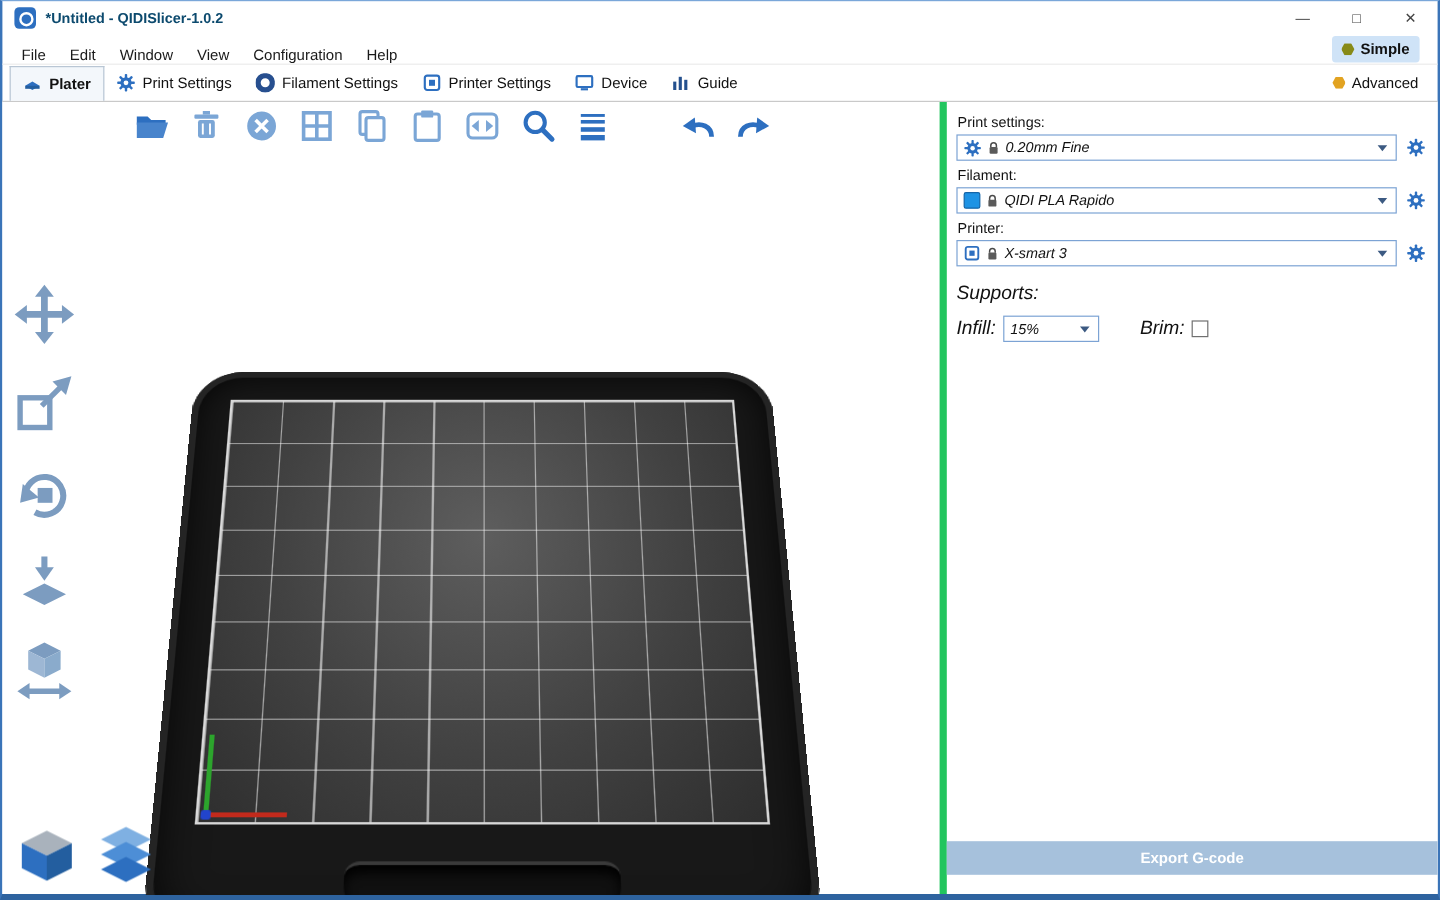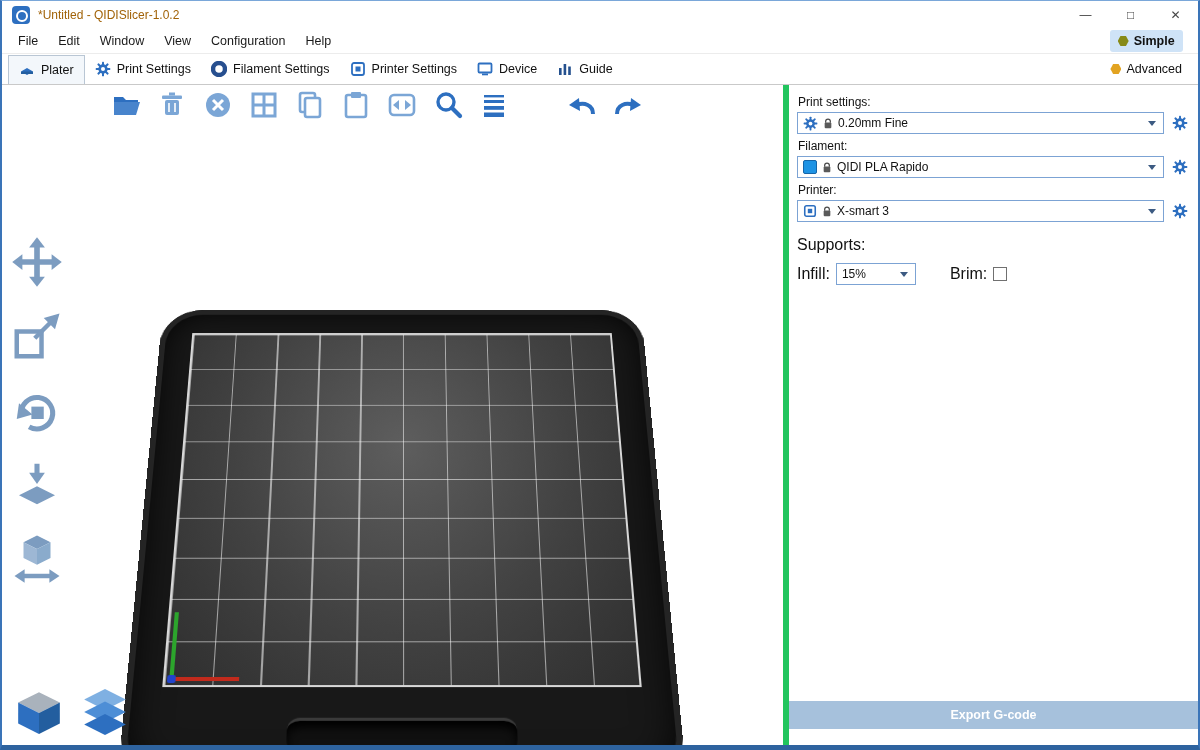--- a/index.html
+++ b/index.html
@@ -7,32 +7,32 @@
     font-family:"Liberation Sans", sans-serif; cursor:default; }
   .window { width:1200px; height:750px; display:flex; flex-direction:column;
     border-left:2px solid #3a74b8; border-right:2px solid #3a74b8; border-bottom:5px solid #2e639f;
     border-top:1px solid #7aa7d9; background:#fff; }
 
   
   .titlebar { height:28px; display:flex; align-items:center; padding:0 0 0 10px; gap:8px; flex:0 0 auto; }
   .app-icon { width:18px; height:18px; border-radius:4px; background:#2d6fc0; position:relative; }
   .app-icon::after { content:""; position:absolute; left:4px; top:4px; width:8px; height:8px;
     border:2px solid #fff; border-radius:50%; }
-  .title { font-size:12px; color:#a16207; }
+  .title { font-size:12px; color:#0c4a6e;font-weight:bold; }
   .win-controls { margin-left:auto; display:flex; }
   .win-btn { width:45px; height:28px; line-height:28px; text-align:center; font-size:12px; color:#444; }
 
   
-  .menubar { height:25px; display:flex; align-items:center; padding:0 6px; border-bottom:1px solid #ececec; flex:0 0 auto; }
+  .menubar { height:25px; display:flex; align-items:flex-end; padding:0 6px; border-bottom:1px solid #ececec; flex:0 0 auto; }
   .menu-item { padding:0 10px; font-size:12.5px; color:#1a1a1a; }
 
   
   .tabbar { height:31px; display:flex; align-items:center; padding:0 6px; border-bottom:1px solid #c9c9c9; flex:0 0 auto; }
   .tab { display:flex; align-items:center; gap:6px; padding:0 10px; height:29px; font-size:12.5px; color:#111; }
-  .tab.selected { background:#f3f7fb; border:1px solid #b9c6d4; border-bottom:none; font-weight:normal; }
+  .tab.selected { background:#f3f7fb; border:1px solid #b9c6d4; border-bottom:none; font-weight:bold; }
   .tab svg { display:block; }
   .modes { margin-left:auto; display:flex; align-items:center; gap:6px; padding-right:2px;flex-direction:column; }
   .mode { display:flex; align-items:center; gap:5px; padding:4px 8px; font-size:12.5px; border-radius:3px; color:#111; }
   .mode.selected { background:#cfe3f7; font-weight:bold; }
   .hex { width:11px; height:11px; clip-path:polygon(25% 5%,75% 5%,100% 50%,75% 95%,25% 95%,0 50%); }
   .hex-simple { background:#878a17; }
   .hex-advanced { background:#e2a321; }
   .hex-expert { background:#b81d1d; }
 
   
@@ -69,21 +69,21 @@
     width:214px; height:50px; background:#101010; border-radius:12px 12px 32px 32px;
     border-top:3px solid #3a3a3a; box-shadow: inset 0 6px 10px #000; }
   .axis-x { position:absolute; left:4px; bottom:4px; width:66px; height:4px; background:#c22a1c; }
   .axis-y { position:absolute; left:4px; bottom:8px; width:4px; height:66px; background:#2ca52c; }
   .axis-z { position:absolute; left:2px; bottom:2px; width:8px; height:8px; background:#2244cc; border-radius:2px; }
 
   
   .sidebar { width:415px; flex:0 0 auto; position:relative; border-left:6px solid #22c55e;
     background:#fff; padding:5px 8px 34px 8px; display:flex; flex-direction:column; }
   .sb-label { font-size:12px; color:#111; margin:5px 0 3px 1px; }
-  .sb-row { display:flex; align-items:center; gap:6px; }
+  .sb-row { display:flex; align-items:center; gap:6px;font-style:italic; }
   .combo { flex:1; height:22px; border:1px solid #7ca3d4; background:#fff;
     display:flex; align-items:center; gap:5px; padding:0 6px 0 5px; font-size:12px; color:#111; }
   .combo-text { flex:1; white-space:nowrap; overflow:hidden; }
   .combo-arrow { width:0; height:0; border-left:4px solid transparent; border-right:4px solid transparent;
     border-top:5px solid #3c5a82; margin-right:1px; }
   .gear-btn { width:20px; height:20px; border:none; background:none; padding:1px; display:flex;
     align-items:center; justify-content:center; }
   .swatch { width:14px; height:14px; border-radius:2px; background:#1e93e4; border:1px solid #1565a8; }
   .row-supports { margin-top:14px; }
   .row-infill { margin-top:9px; }

